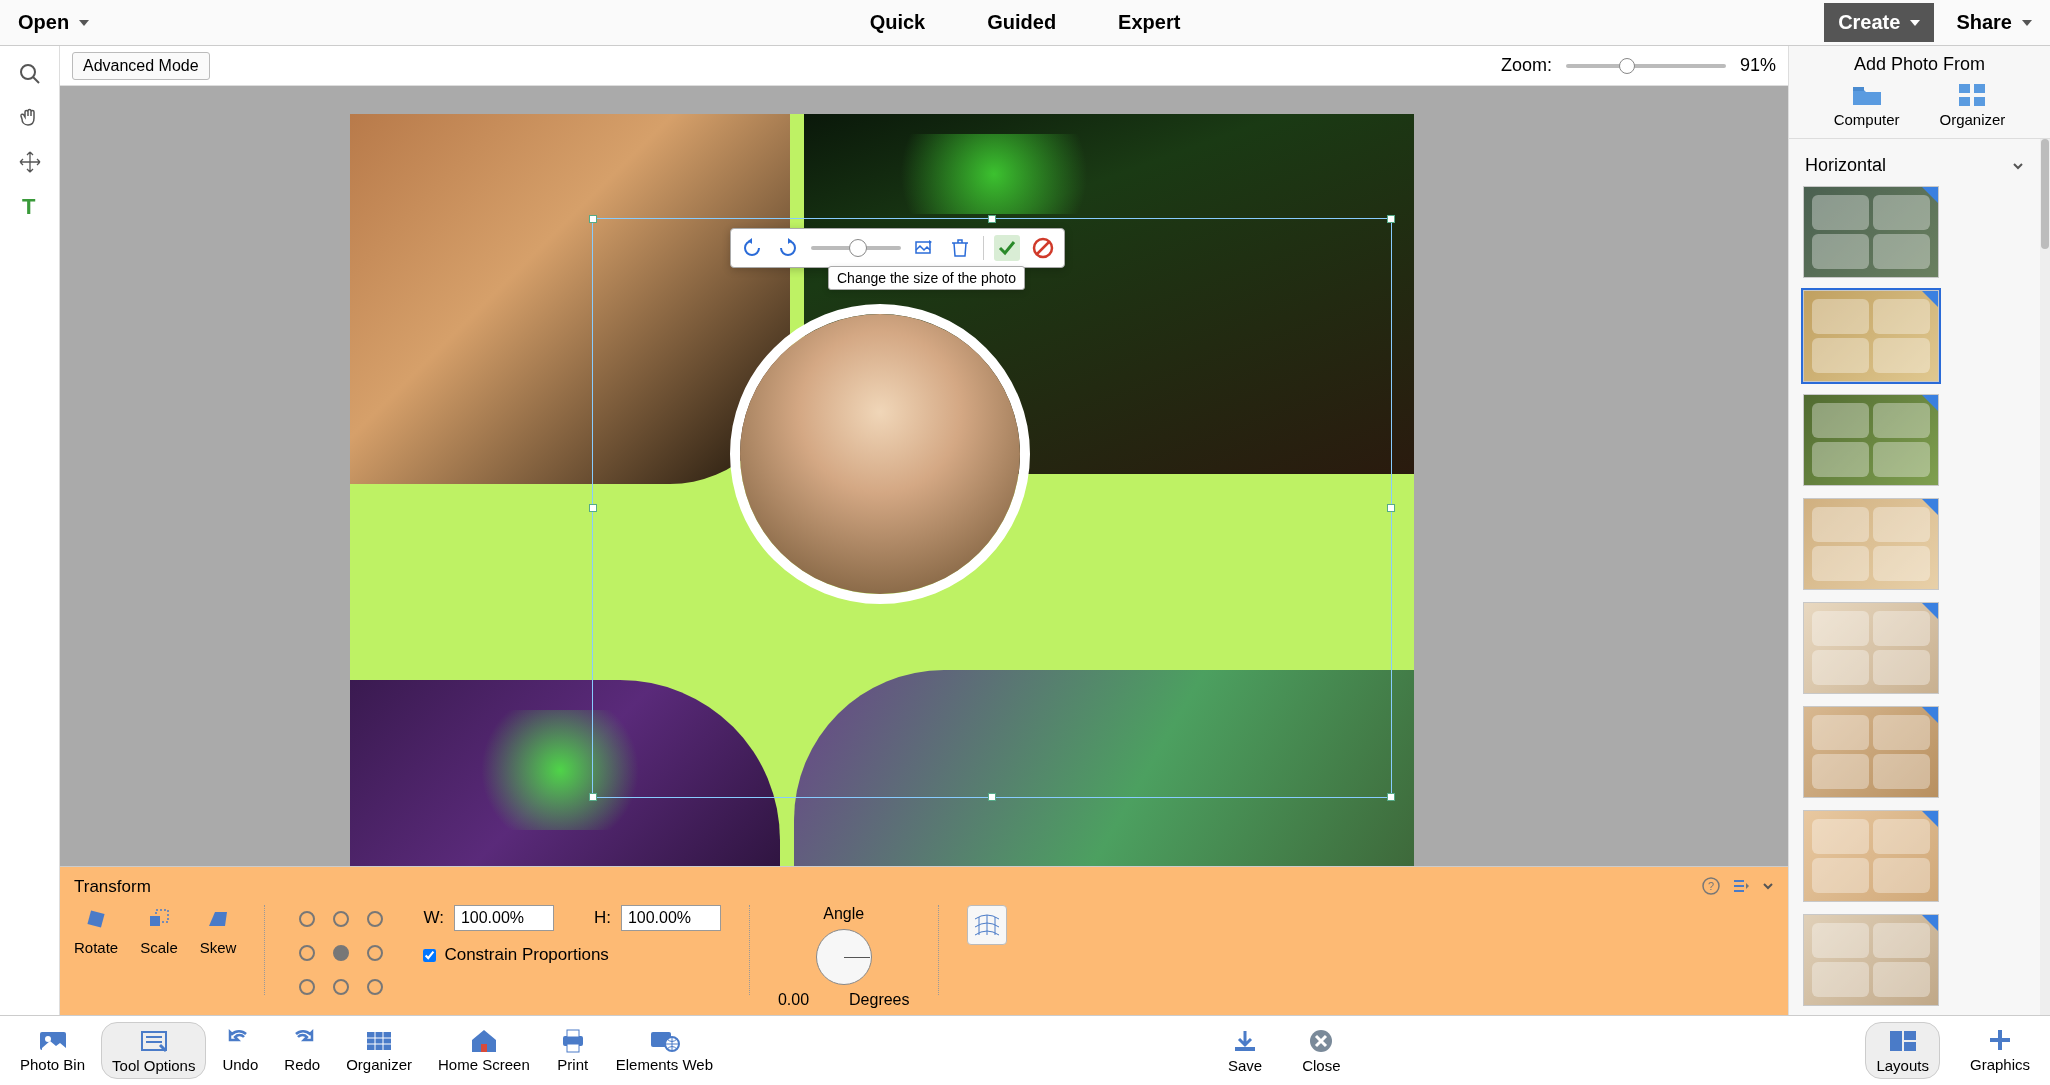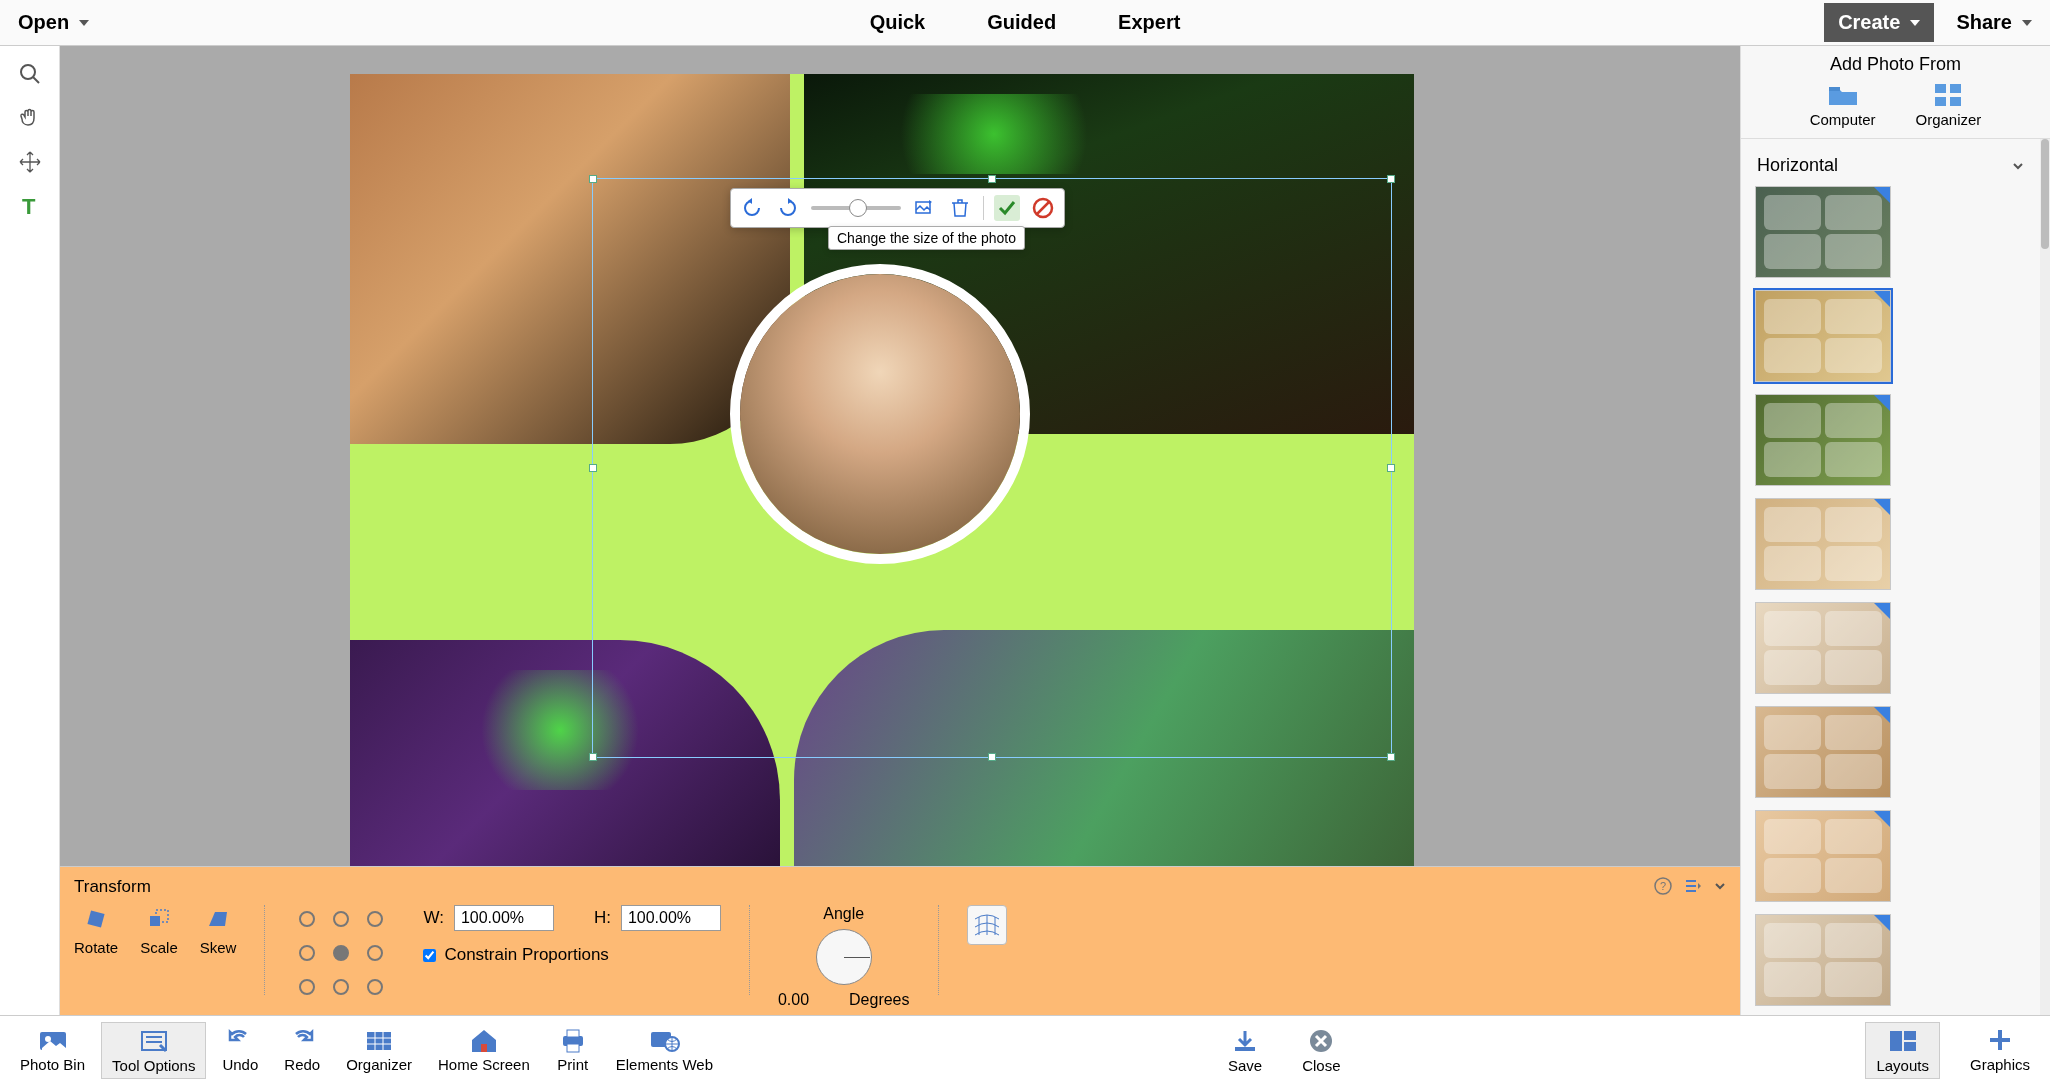--- a/index.html
+++ b/index.html
@@ -54,37 +54,37 @@
   .wh-input{width:100px;border:1px solid #999;background:#fff;padding:3px 6px;font-size:16px;}
   .cp-row{display:flex;align-items:center;gap:8px;}
   .angle-block{display:flex;flex-direction:column;align-items:center;gap:6px;font-size:16px;}
   .angle-dial{width:56px;height:56px;border:1px solid #888;border-radius:50%;position:relative;background:#f7f7f7;cursor:pointer;}
   .angle-dial::after{content:'';position:absolute;left:50%;top:50%;width:26px;height:1px;background:#555;transform-origin:left center;}
   .angle-foot{display:flex;gap:40px;}
   .warp-block{display:flex;flex-direction:column;align-items:center;}
   .warp-btn{width:40px;height:40px;border:1px solid #bbb;border-radius:4px;display:flex;align-items:center;justify-content:center;cursor:pointer;background:#f7f7f7;}
   .tp-right-icons{position:absolute;right:14px;top:10px;display:flex;gap:12px;align-items:center;}
   
-  .rightpanel{width:310px;background:#f7f7f7;border-left:1px solid #ddd;display:flex;flex-direction:column;overflow:hidden;}
+  .rightpanel{width:262px;background:#f7f7f7;border-left:1px solid #ddd;display:flex;flex-direction:column;overflow:hidden;}
   .rp-head{text-align:center;font-size:18px;padding:8px 0 4px;}
   .rp-src{display:flex;justify-content:center;gap:40px;padding:4px 0 10px;border-bottom:1px solid #ddd;}
   .rp-src-item{display:flex;flex-direction:column;align-items:center;gap:4px;font-size:15px;cursor:pointer;}
   .rp-scroll{flex:1;overflow-y:auto;padding:10px 6px 10px 14px;}
   .rp-section-h{display:flex;align-items:center;justify-content:space-between;font-size:18px;font-weight:500;padding:6px 10px 10px 2px;}
   .rp-grid{display:flex;flex-wrap:wrap;gap:12px;}
   .rp-thumb{width:136px;height:92px;background:#dde5ce;border:1px solid #c8c8c8;cursor:pointer;position:relative;overflow:hidden;}
   .rp-thumb.sel{outline:2px solid #2a6bd8;}
   .rp-thumb.v{width:88px;height:130px;}
   .rp-corner{position:absolute;right:0;top:0;width:0;height:0;border-left:16px solid transparent;border-top:16px solid #3a80e0;}
   .sb-track{width:10px;background:#eee;}
   .sb-thumb{background:#bcbcbc;border-radius:5px;}
   
   .bottombar{height:70px;background:#fff;border-top:1px solid #ccc;display:flex;align-items:center;padding:0 10px;}
   .bb-item{display:flex;flex-direction:column;align-items:center;gap:2px;font-size:15px;cursor:pointer;padding:4px 10px;}
-  .bb-item.sel{background:#eee;border:1px solid #ccc;border-radius:0;}
+  .bb-item.sel{background:#eee;border:1px solid #ccc;border-radius:16px;}
   .bb-icon{width:34px;height:28px;display:flex;align-items:center;justify-content:center;}
   .bb-gap{flex:1;}
   .bb-right{display:flex;gap:20px;margin-left:20px;}
   svg{display:block;}
   .chev{width:12px;height:12px;}
 </style>
 </head>
 <body>
 
 <div class="topbar">
@@ -129,20 +129,30 @@
         </svg>
     </div>
     <div class="tool-btn">
       <svg width="24" height="24" viewBox="0 0 24 24">
           <text x="4" y="20" font-size="22" font-weight="700" fill="#3a9a3a" font-family="Georgia,serif">T</text>
         </svg>
     </div>
   </div>
 
   <div class="center-col">
+    <div class="subheader">
+      <div class="adv-mode">Advanced Mode</div>
+      <div class="zoom-block">
+        <span>Zoom:</span>
+        <div class="zoom-track">
+          <div class="zoom-thumb" style="left:33%"></div>
+        </div>
+        <span>91%</span>
+      </div>
+    </div>
 
     <div class="canvas-wrap">
       <div class="collage">
 
         <div class="c-img" style="left:0;top:0;width:440px;height:370px;border-radius:0 0 120px 0;">
             <div class="fill" style="background:linear-gradient(135deg,#b87a4a,#d6a06a 40%,#1a1208);"></div>
           </div>
         <div class="c-img" style="right:0;top:0;width:610px;height:360px;border-radius:0 0 0 150px;">
             <div class="fill" style="background:linear-gradient(160deg,#0a180a,#1a3a14 30%,#2a1a0e);"></div>
             <div style="position:absolute;left:40px;top:20px;width:300px;height:80px;background:radial-gradient(circle,#4cff3c 0%,transparent 60%);opacity:.7"></div>

